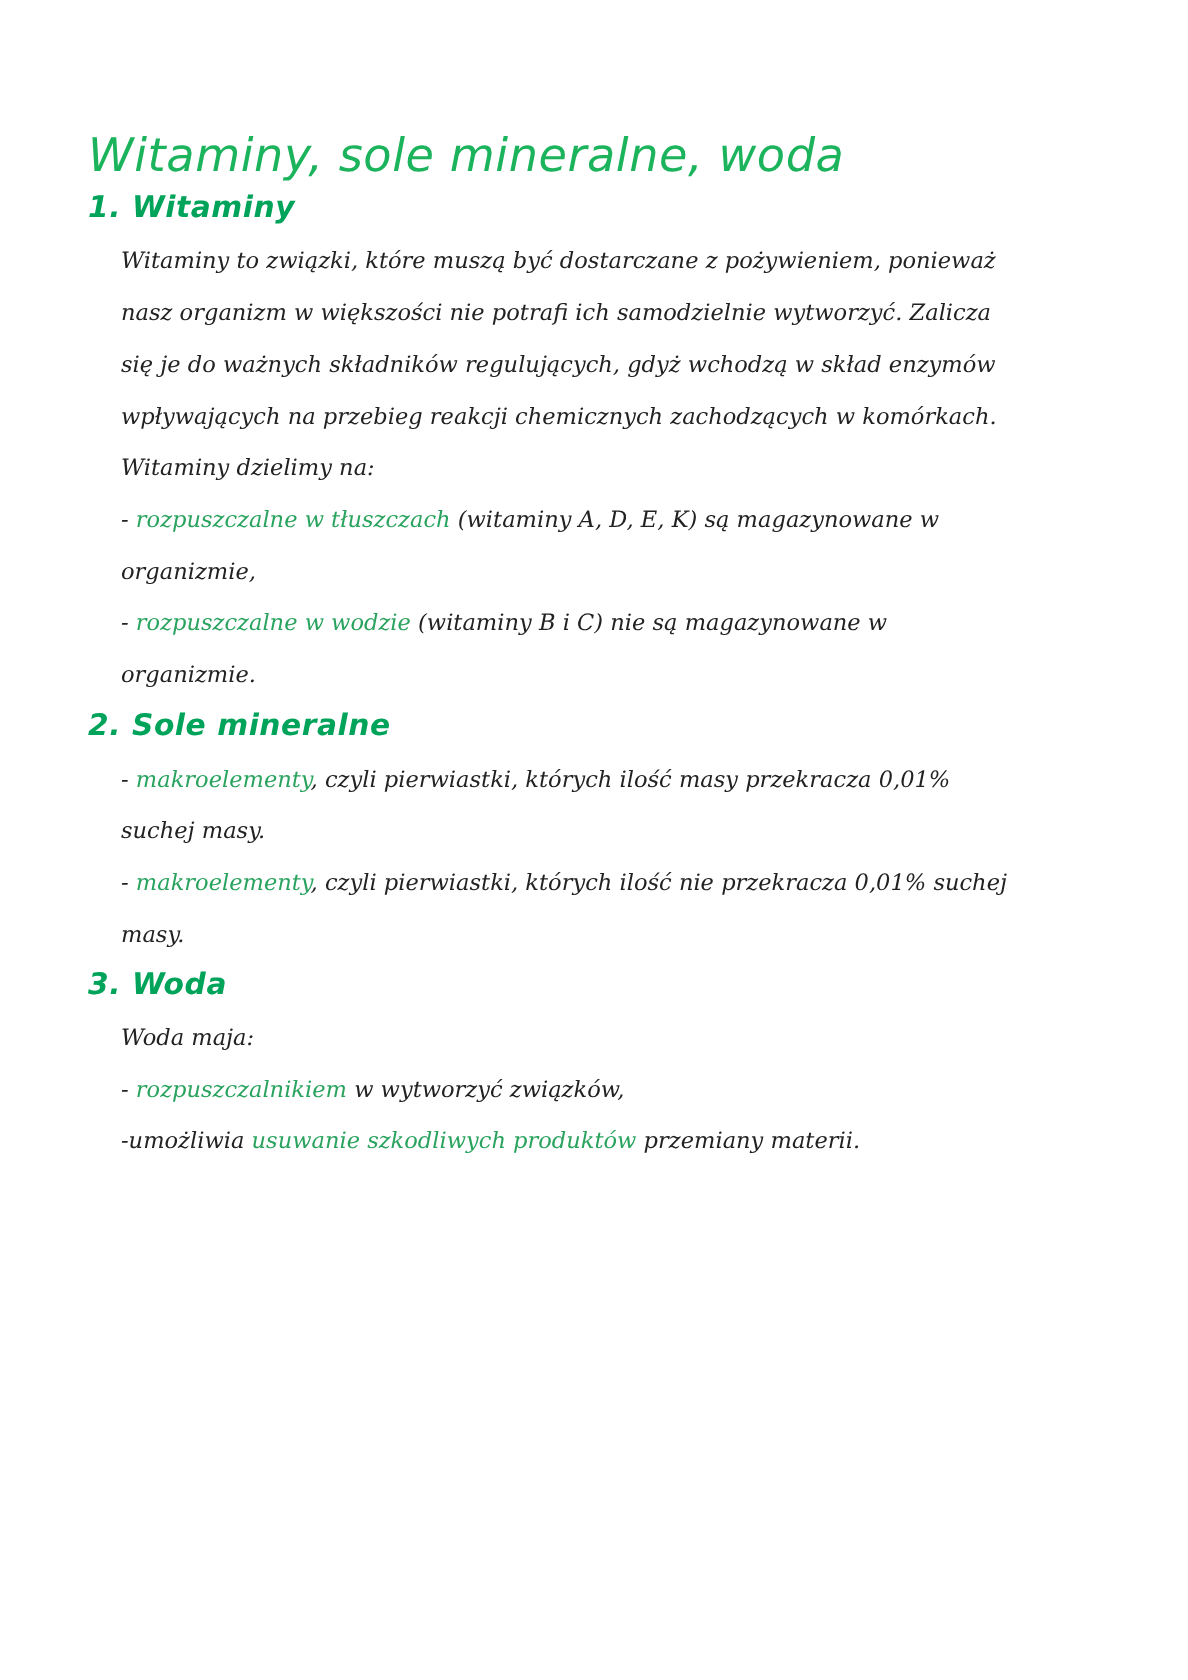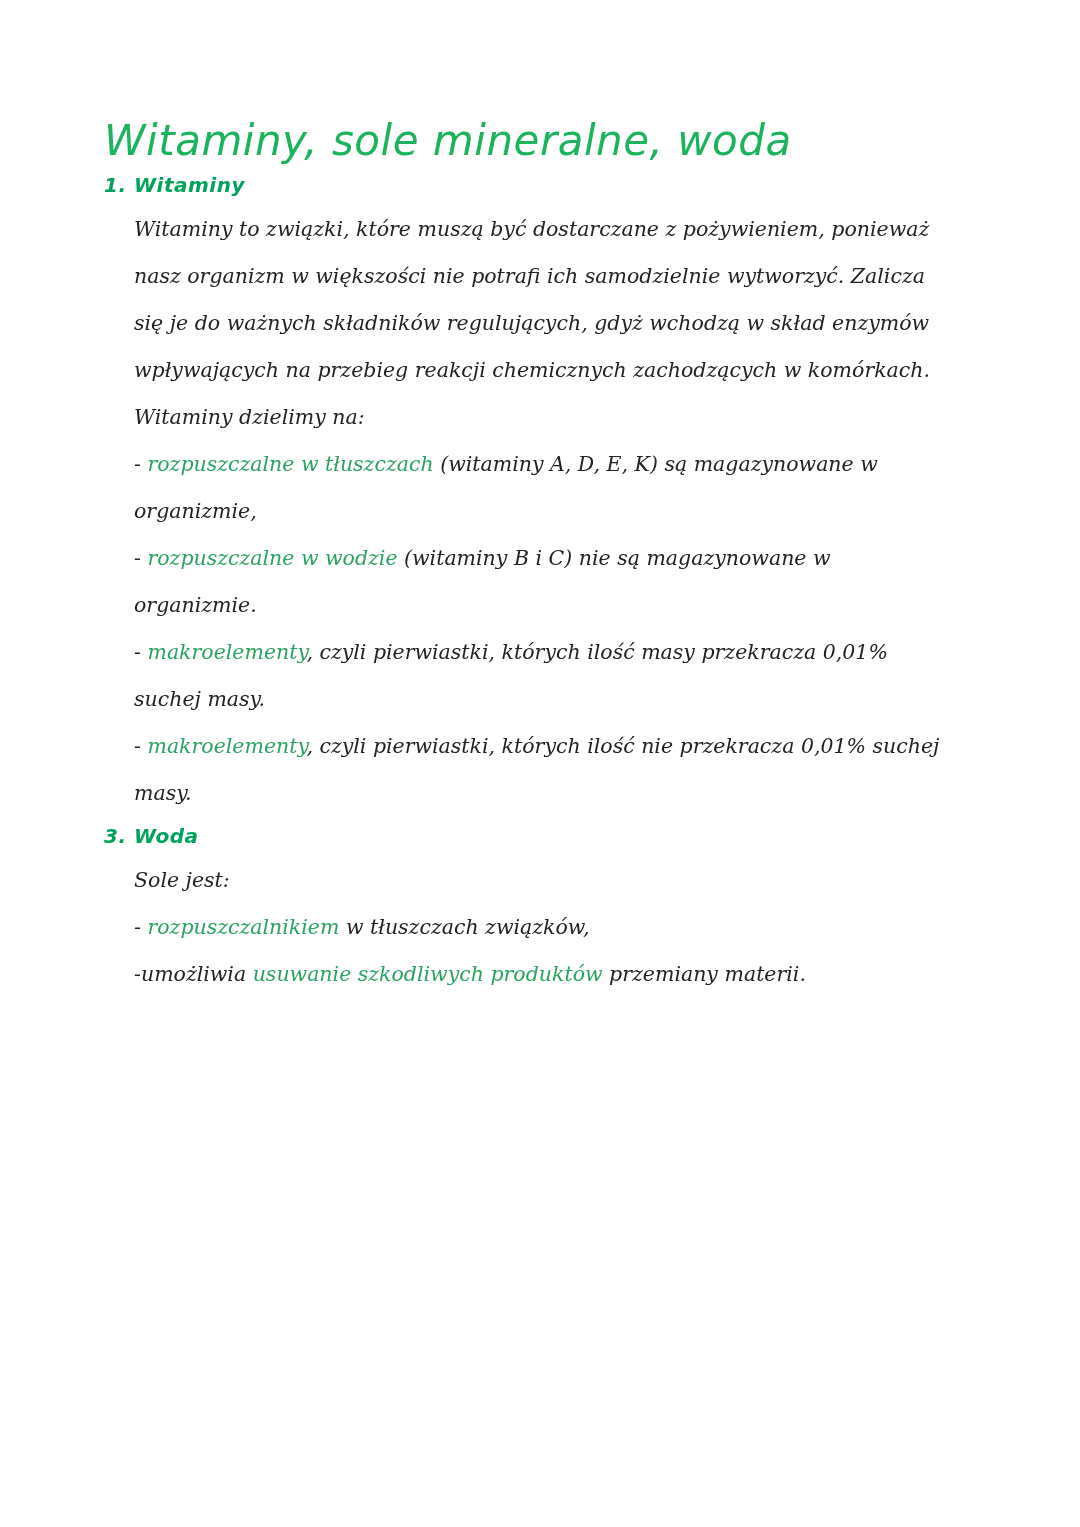--- a/index.html
+++ b/index.html
@@ -1,41 +1,41 @@
 <!DOCTYPE html>
 <html style="--title: #1bb35c; --heading: #00a35a; --accent: #2aa35f; --body: #222222;"><head>
 <meta charset="utf-8">
 <style>
   html, body { margin: 0; padding: 0; background: #ffffff; }
   .page {
     width: 1080px;
     min-height: 1527px;
     box-sizing: border-box;
     background: #ffffff;
-    padding: 118px 130px 60px 104px;
+    padding: 118px 130px 60px 80px;
     font-family: "DejaVu Serif", serif;
     font-style: italic;
     color: var(--body, #222);
   }
   h1.title {
     margin: 0 0 10px 0;
     font-family: "DejaVu Sans", sans-serif;
     font-style: italic;
     font-weight: normal;
     font-size: 42px;
     line-height: 1.1;
     color: var(--title, #1bb35c);
     letter-spacing: 0.5px;
   }
   h2.heading {
     margin: 8px 0 10px 0;
     font-family: "DejaVu Sans", sans-serif;
     font-style: italic;
     font-weight: bold;
-    font-size: 20px;
+    font-size: 27px;
     line-height: 1.1;
     color: var(--heading, #00a35a);
     letter-spacing: 0.5px;
   }
   .indent { margin-left: 30px; }
   .para, .line {
     margin: 0;
     font-size: 20.5px;
     line-height: 47px;
     max-width: 815px;
@@ -55,28 +55,29 @@
   <section>
     <h2 class="heading">1. Witaminy</h2>
     <div class="indent">
       <p class="para">Witaminy to związki, które muszą być dostarczane z pożywieniem, ponieważ nasz organizm w większości nie potrafi ich samodzielnie wytworzyć. Zalicza się je do ważnych składników regulujących, gdyż wchodzą w skład enzymów wpływających na przebieg reakcji chemicznych zachodzących w komórkach. Witaminy dzielimy na:</p>
       <p class="line"><span class="body-ink">- </span><span class="accent">rozpuszczalne w tłuszczach</span><span class="body-ink"> (witaminy A, D, E, K) są magazynowane w organizmie,</span></p>
       <p class="line"><span class="body-ink">- </span><span class="accent">rozpuszczalne w wodzie</span><span class="body-ink"> (witaminy B i C) nie są magazynowane w organizmie.</span></p>
     </div>
   </section>
 
   <section>
+    <h2 class="heading">2. Sole mineralne</h2>
     <div class="indent">
       <p class="line"><span class="body-ink">- </span><span class="accent">makroelementy</span><span class="body-ink">, czyli pierwiastki, których ilość masy przekracza 0,01% suchej masy.</span></p>
       <p class="line"><span class="body-ink">- </span><span class="accent">makroelementy</span><span class="body-ink">, czyli pierwiastki, których ilość nie przekracza 0,01% suchej masy.</span></p>
     </div>
   </section>
 
   <section>
     <h2 class="heading">3. Woda</h2>
     <div class="indent">
-      <p class="para">Sole jest:</p>
-      <p class="line"><span class="body-ink">- </span><span class="accent">rozpuszczalnikiem</span><span class="body-ink"> w tłuszczach związków,</span></p>
+      <p class="para">Woda maja:</p>
+      <p class="line"><span class="body-ink">- </span><span class="accent">rozpuszczalnikiem</span><span class="body-ink"> w wytworzyć związków,</span></p>
       <p class="line"><span class="body-ink">-umożliwia </span><span class="accent">usuwanie szkodliwych produktów</span><span class="body-ink"> przemiany materii.</span></p>
     </div>
   </section>
 
 </main>
 
 </body></html>

